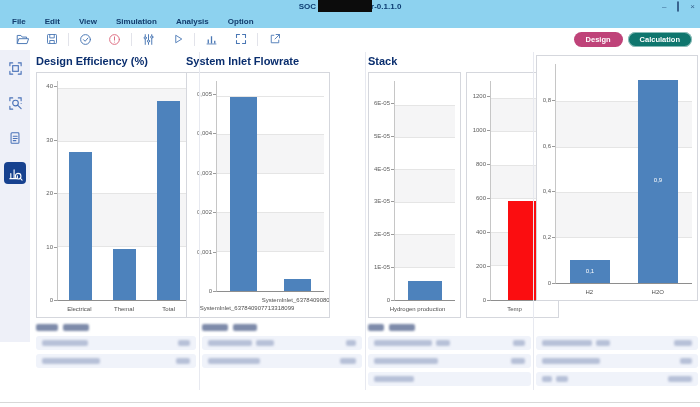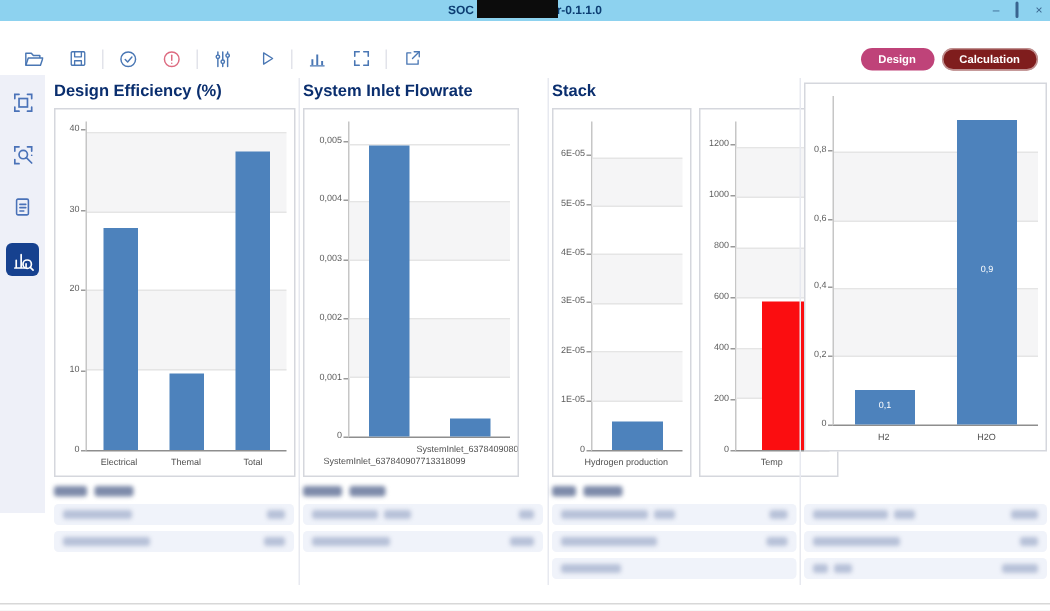--- a/index.html
+++ b/index.html
@@ -22,31 +22,31 @@
 
   
   #toolbar{position:absolute;left:0;top:28px;width:700px;height:22px;background:#ffffff;
            display:flex;align-items:center;padding:0 8px;box-sizing:border-box;}
   .tbtn{width:29px;height:17px;display:flex;align-items:center;justify-content:center;border-radius:3px;}
   .tsep{width:1px;height:13px;background:#e2e3ea;margin:0 2px;}
   #action-buttons{margin-left:auto;display:flex;gap:5px;align-items:flex-end;}
   .pill{height:15px;border-radius:8px;color:#fff;font-size:7.5px;font-weight:bold;
         display:flex;align-items:center;justify-content:center;padding:0 12px;}
   #btn-design{background:#bf4379;}
-  #btn-calculation{background:#7f1d1d;box-shadow:inset 0 0 0 1px rgba(255,255,255,.5);}
+  #btn-calculation{background:#0f766e;box-shadow:inset 0 0 0 1px rgba(255,255,255,.5);}
 
   
   #sidebar{position:absolute;left:0;top:50px;width:30px;height:292px;background:#eef0f8;
            display:flex;flex-direction:column;align-items:center;padding-top:7px;gap:13px;box-sizing:border-box;}
   .sbtn{width:22px;height:22px;border-radius:4px;display:flex;align-items:center;justify-content:center;}
   .sbtn.active{background:#16418f;}
 
   
   .chart-col{position:absolute;top:55px;}
-  .col0{left:36px;width:161px;} .col1{left:202px;width:144px;}
+  .col0{left:36px;width:161px;} .col1{left:186px;width:144px;}
   .col2{left:368px;width:191px;} .col3{left:536px;width:162px;}
   .chart-title{font-size:11px;font-weight:bold;color:#0a2e6e;height:15px;margin-bottom:2px;white-space:nowrap;}
   .chart-body{display:flex;gap:5px;}
   .panel{flex:1;height:246px;position:relative;background:#fff;border:1px solid #d5d7dd;
          box-sizing:border-box;overflow:hidden;}
   .plot{position:absolute;border-left:1px solid #c6c6c6;border-bottom:1px solid #8e8e8e;}
   .band{position:absolute;left:0;right:0;background:#f5f5f6;}
   .gline{position:absolute;left:0;right:0;height:1px;background:#e5e5e5;}
   .bar{position:absolute;bottom:0;}
   .bar-val{position:absolute;left:0;right:0;top:50%;margin-top:-4px;text-align:center;
@@ -80,20 +80,28 @@
   <div id="titlebar">
     <div id="title">SOC digital twin ver-0.1.1.0</div>
     <div id="artifact"></div>
     <div id="winctrl">
       <span class="wbtn">–</span>
       <span class="wbtn"><span id="restore-box"></span></span>
       <span class="wbtn">×</span>
     </div>
   </div>
 
+  <div id="menubar">
+    <span class="menu-item">File</span>
+    <span class="menu-item">Edit</span>
+    <span class="menu-item">View</span>
+    <span class="menu-item">Simulation</span>
+    <span class="menu-item">Analysis</span>
+    <span class="menu-item">Option</span>
+  </div>
 
   <div id="toolbar">
     <div class="tbtn">
       <svg width="13" height="13" viewBox="0 0 16 16" fill="none" stroke="#4a77b4" stroke-width="1.2" stroke-linejoin="round">
           <path d="M1.5 13V3h4.5l1.7 2H13v2"></path>
           <path d="M1.5 13l2-6h12l-2 6z"></path>
         </svg>
     </div>
     <div class="tbtn">
       <svg width="12" height="12" viewBox="0 0 16 16" fill="none" stroke="#4a77b4" stroke-width="1.2" stroke-linejoin="round">

